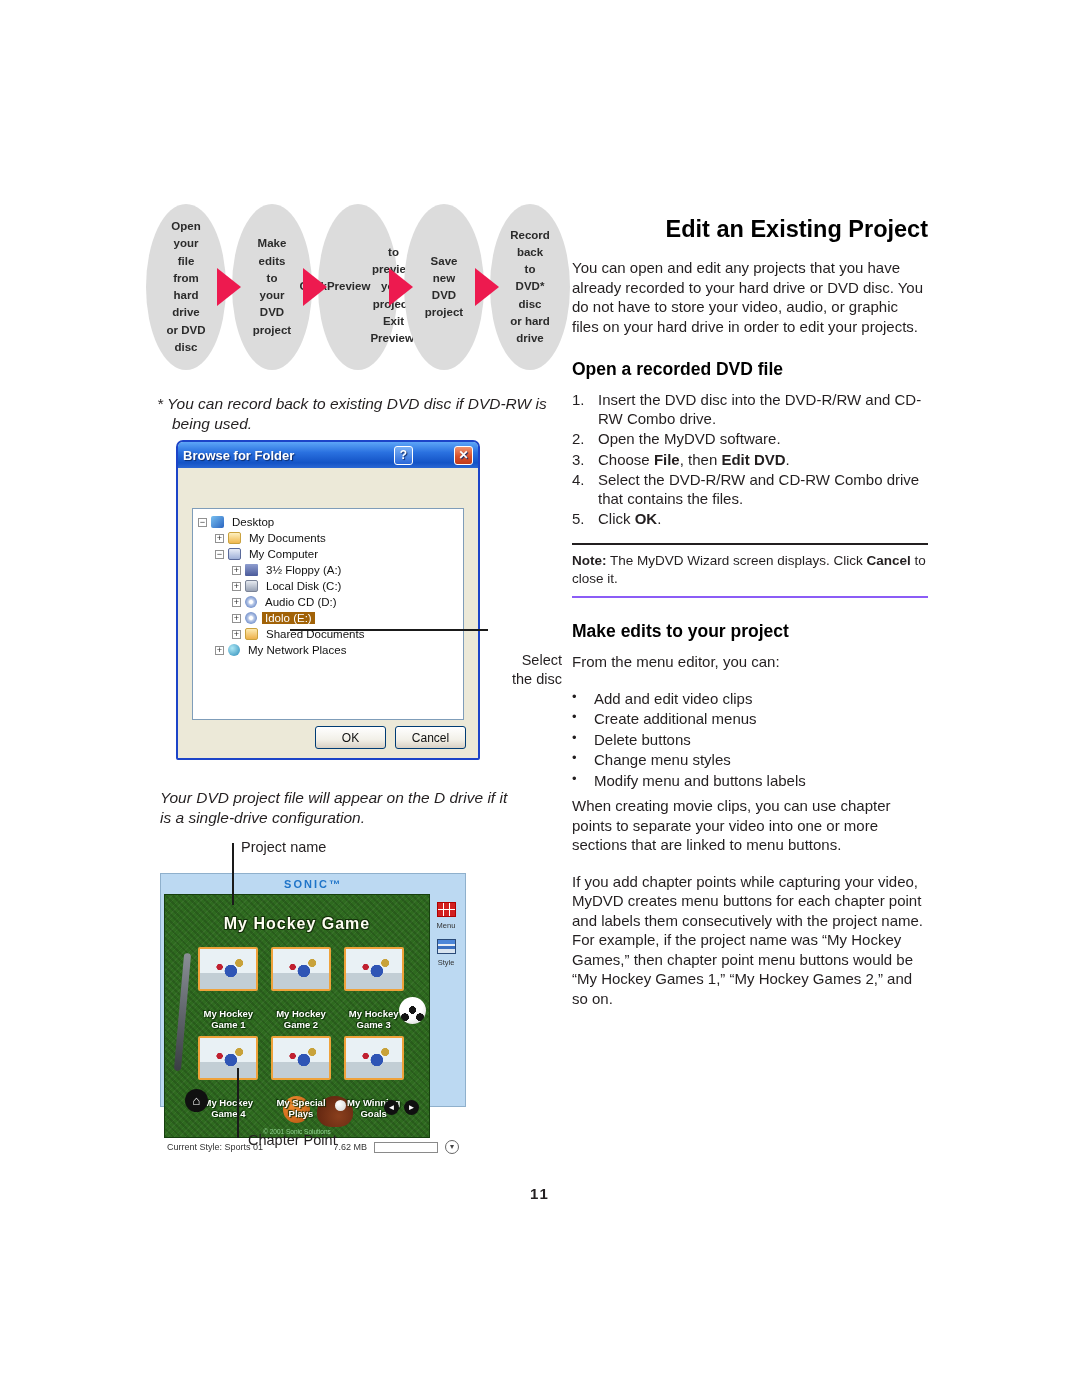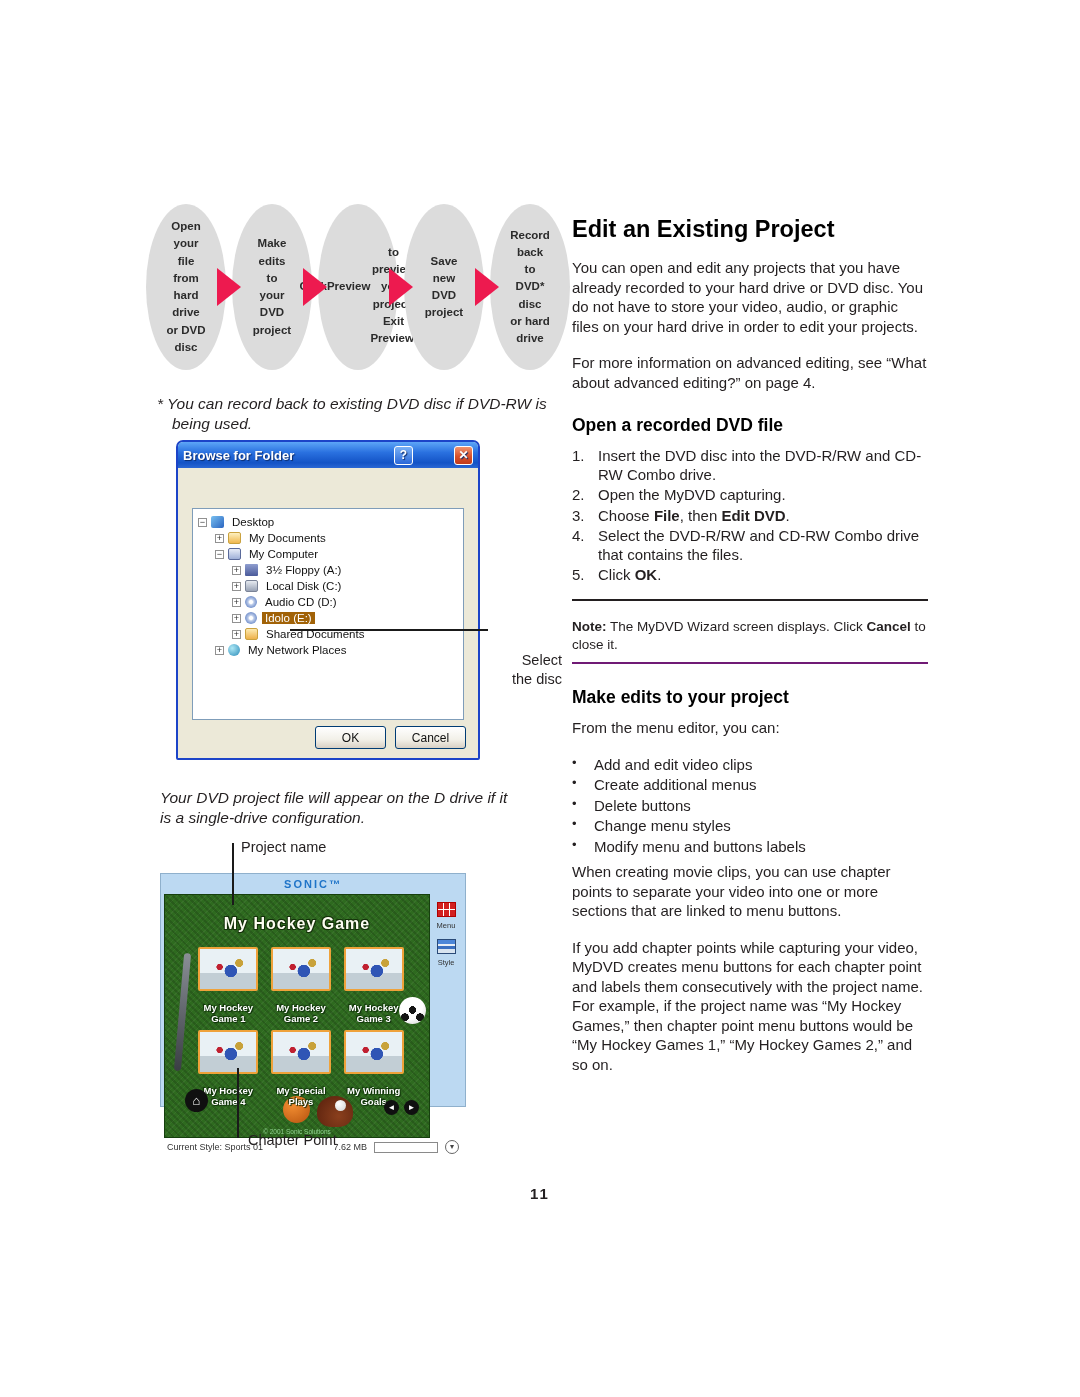--- a/index.html
+++ b/index.html
@@ -54,21 +54,21 @@
                      repeating-linear-gradient(-45deg,rgba(255,255,255,.05) 0 1px,transparent 1px 4px);}
   .menu-title{margin-top:20px;text-align:center;color:#fdfdf2;font-weight:bold;font-size:16px;letter-spacing:1px;
     text-shadow:1px 1px 0 #14300a,-1px 1px 0 #14300a,1px -1px 0 #14300a,-1px -1px 0 #14300a;}
   .btn-grid{position:absolute;left:32px;top:52px;width:208px;display:grid;grid-template-columns:repeat(3,1fr);column-gap:10px;row-gap:5px;}
   .vbtn{display:flex;flex-direction:column;align-items:center;}
   .thumb{width:56px;height:40px;border:2px solid #efa23a;border-radius:2px;
     background:radial-gradient(circle at 55% 55%,#2f55b5 0 16%,transparent 17%),
                radial-gradient(circle at 35% 45%,#c02030 0 7%,transparent 8%),
                radial-gradient(circle at 70% 35%,#c8a23a 0 8%,transparent 9%),
                linear-gradient(180deg,#e9f1f5 0 60%,#c2ced5 60% 100%);}
-  .vlabel{margin-top:12px;font-size:9.5px;font-weight:bold;color:#fff;text-align:center;line-height:1.15;white-space:pre-line;
+  .vlabel{margin-top:18px;font-size:9.5px;font-weight:bold;color:#fff;text-align:center;line-height:1.15;white-space:pre-line;
     text-shadow:1px 1px 1px #0a2a05,-1px -1px 1px #0a2a05;}
   .bat{position:absolute;left:14px;top:58px;width:7px;height:118px;background:linear-gradient(#8a8f96,#3a3e44);transform:rotate(5deg);border-radius:4px;}
   .soccer{position:absolute;right:3px;top:102px;width:27px;height:27px;border-radius:50%;
     background:radial-gradient(circle at 50% 48%,#151515 0 19%,transparent 20%),
                radial-gradient(circle at 22% 75%,#151515 0 13%,transparent 14%),
                radial-gradient(circle at 78% 75%,#151515 0 13%,transparent 14%),
                radial-gradient(circle at 35% 30%,#ffffff 0 55%,#c9c9c9);}
   .basketball{position:absolute;left:118px;bottom:14px;width:27px;height:27px;border-radius:50%;background:radial-gradient(circle at 35% 30%,#f59033,#b5520e);}
   .glove{position:absolute;left:152px;bottom:10px;width:36px;height:31px;border-radius:55% 55% 45% 45%;background:radial-gradient(circle at 60% 65%,#8a3f1d,#571f0c);}
   .glove::after{content:"";position:absolute;left:18px;top:4px;width:11px;height:11px;border-radius:50%;background:radial-gradient(circle at 35% 35%,#fff,#cfcfcf);}
@@ -82,27 +82,27 @@
   .tool-label{font-size:7.5px;color:#333;}
   .menu-icon{width:17px;height:13px;border:1px solid #b00000;display:grid;grid-template-columns:repeat(3,1fr);grid-template-rows:repeat(2,1fr);gap:1px;background:#fff;box-sizing:content-box;}
   .menu-icon .mi{background:#d22020;}
   .style-icon{width:17px;height:13px;border:1px solid #2a4a78;background:linear-gradient(180deg,#4c86d8 0 30%,#e8eef5 30% 45%,#3a6fc0 45% 72%,#d8e4f0 72%);}
   .status-bar{height:18px;display:flex;align-items:center;font-size:9px;color:#333;padding:0 6px;gap:7px;}
   .status-left{flex:1;}
   .progress{width:62px;height:9px;border:1px solid #8a8a8a;background:#fff;}
   .circle-btn{width:12px;height:12px;border:1px solid #666;border-radius:50%;display:flex;align-items:center;justify-content:center;font-size:8px;color:#444;line-height:1;}
   
   .col-right{position:absolute;left:572px;top:216px;width:356px;}
-  h1.title{font-size:23.5px;margin:0 0 15px;color:#000;}
+  h1.title{font-size:23.5px;margin:0 0 15px;color:#000;text-align:right;}
   .col-right p{font-size:15px;line-height:1.3;margin:0 0 17px;}
   h2.sub{font-size:17.5px;margin:23px 0 10px;color:#000;}
   ol.steps{list-style:none;margin:0;padding:0;font-size:15px;line-height:1.28;}
   ol.steps li{display:flex;margin:0 0 1px;}
   ol.steps .num{width:26px;flex:0 0 auto;}
-  .note-box{margin:15px 0 4px;padding:17px 0 9px;border-top:2px solid #231f20;border-bottom:2px solid #701a75;font-size:13.5px;line-height:1.3;}
+  .note-box{margin:15px 0 4px;padding:7px 0 9px;border-top:2px solid #231f20;border-bottom:2px solid #8b5cf6;font-size:13.5px;line-height:1.3;}
   ul.bullets{list-style:none;margin:0 0 6px;padding:0;font-size:15px;line-height:1.3;}
   ul.bullets li{display:flex;margin:0 0 1px;}
   ul.bullets .dot{width:22px;flex:0 0 auto;font-size:13px;}
   .page-num{position:absolute;left:0;right:0;top:1185px;text-align:center;font-size:15px;font-weight:bold;letter-spacing:2px;}
 </style>
 </head>
 <body>
 
 <div class="flowchart">
   <div class="ellipse">Open
@@ -293,31 +293,30 @@
     <span class="circle-btn">▾</span>
   </div>
 </div>
 
 <div class="vline" style="left:237px;top:1068px;height:70px;"></div>
 <div class="callout" style="left:248px;top:1131px;">Chapter Point</div>
 
 <div class="col-right">
   <h1 class="title">Edit an Existing Project</h1>
   <p>You can open and edit any projects that you have already recorded to your hard drive or DVD disc. You do not have to store your video, audio, or graphic files on your hard drive in order to edit your projects.</p>
-  <p>For more information on advanced editing, see “What about advanced editing?” on page 4.</p>
 
   <h2 class="sub">Open a recorded DVD file</h2>
   <ol class="steps" id="open-steps">
       <li>
         <span class="num">1.</span>
         <span><span>Insert the DVD disc into the DVD-R/RW and CD-RW Combo drive.</span></span>
       </li>
       <li>
         <span class="num">2.</span>
-        <span><span>Open the MyDVD capturing.</span></span>
+        <span><span>Open the MyDVD software.</span></span>
       </li>
       <li>
         <span class="num">3.</span>
         <span><span>Choose </span><span class="b">File</span><span>, then </span><span class="b">Edit DVD</span><span>.</span></span>
       </li>
       <li>
         <span class="num">4.</span>
         <span><span>Select the DVD-R/RW and CD-RW Combo drive that contains the files.</span></span>
       </li>
       <li>

